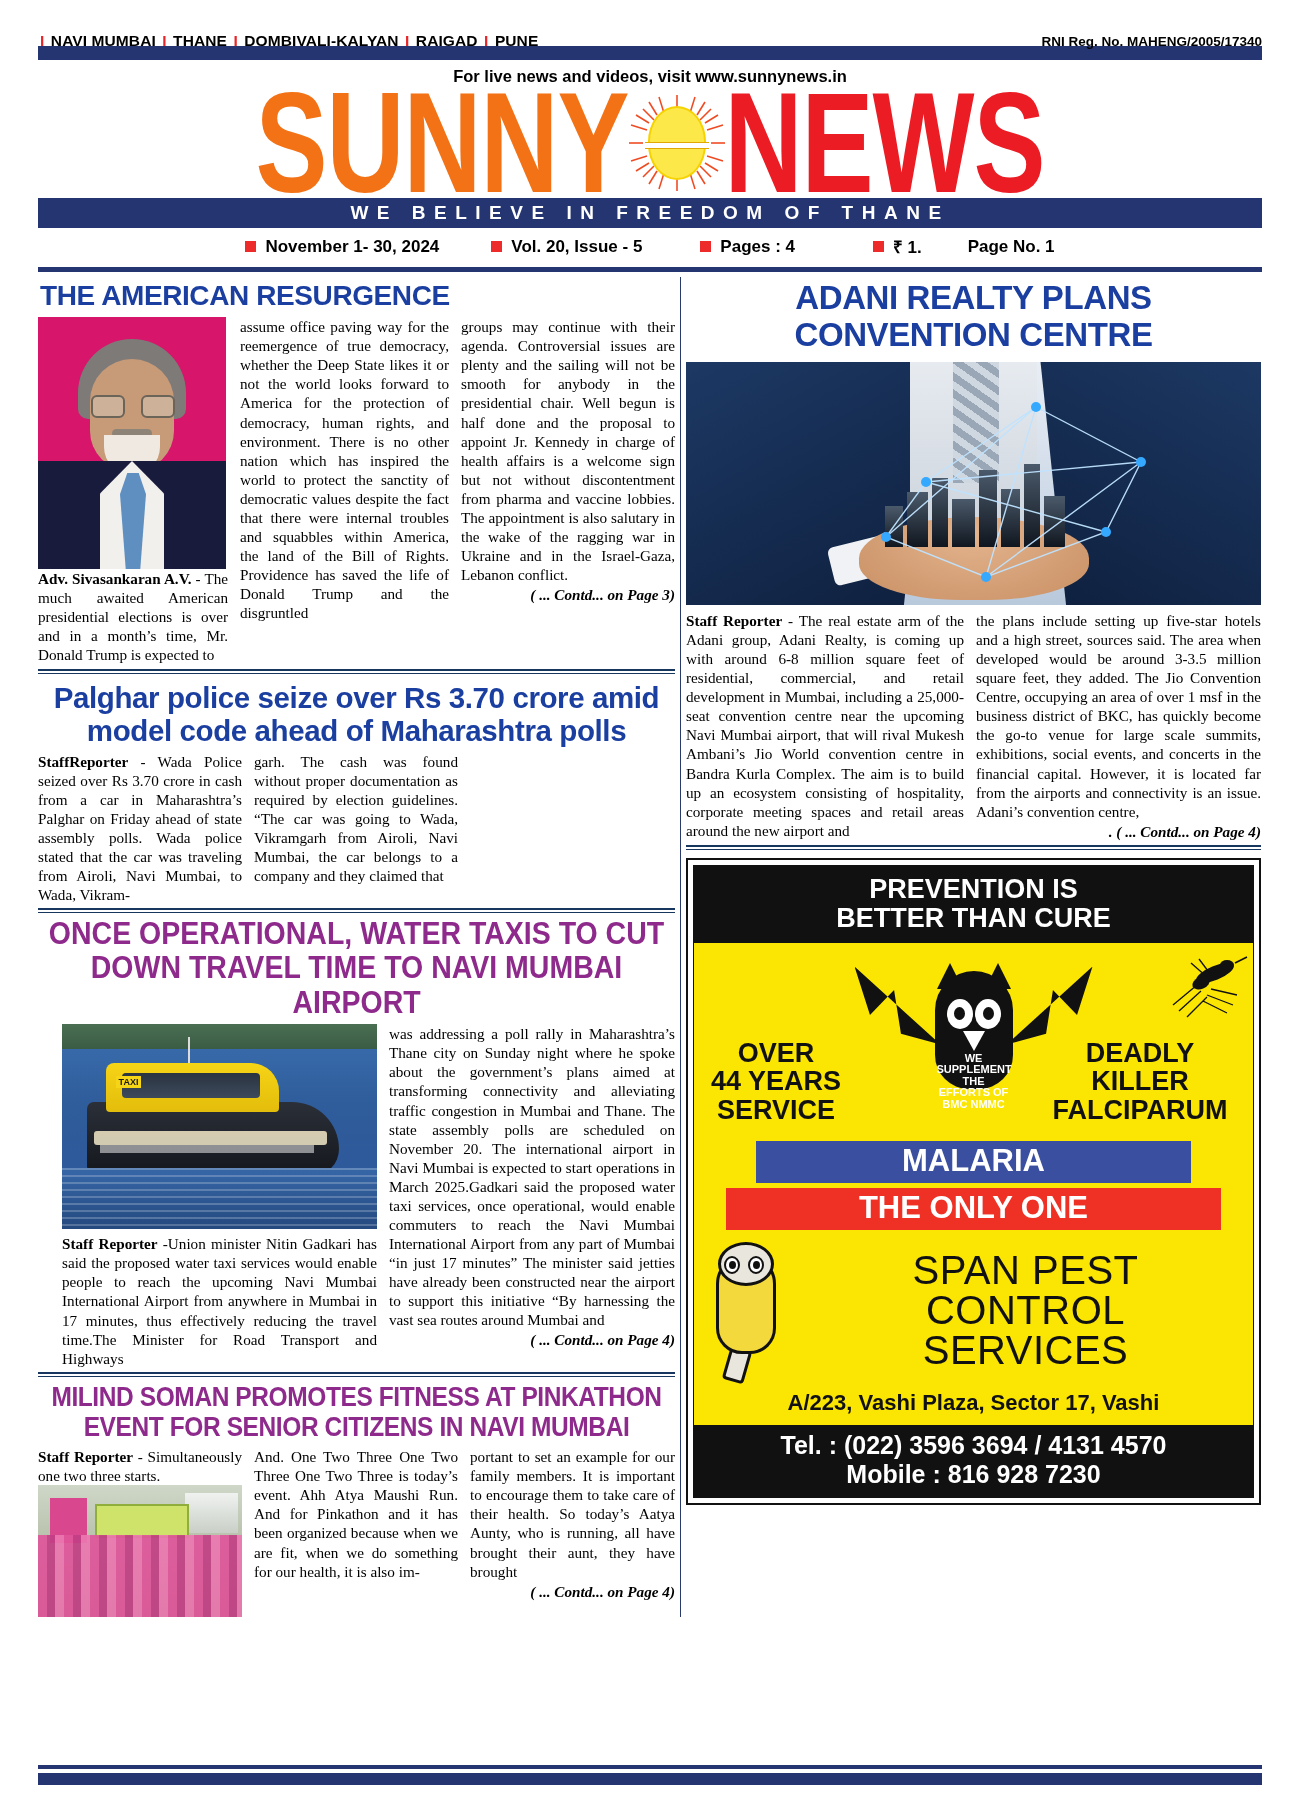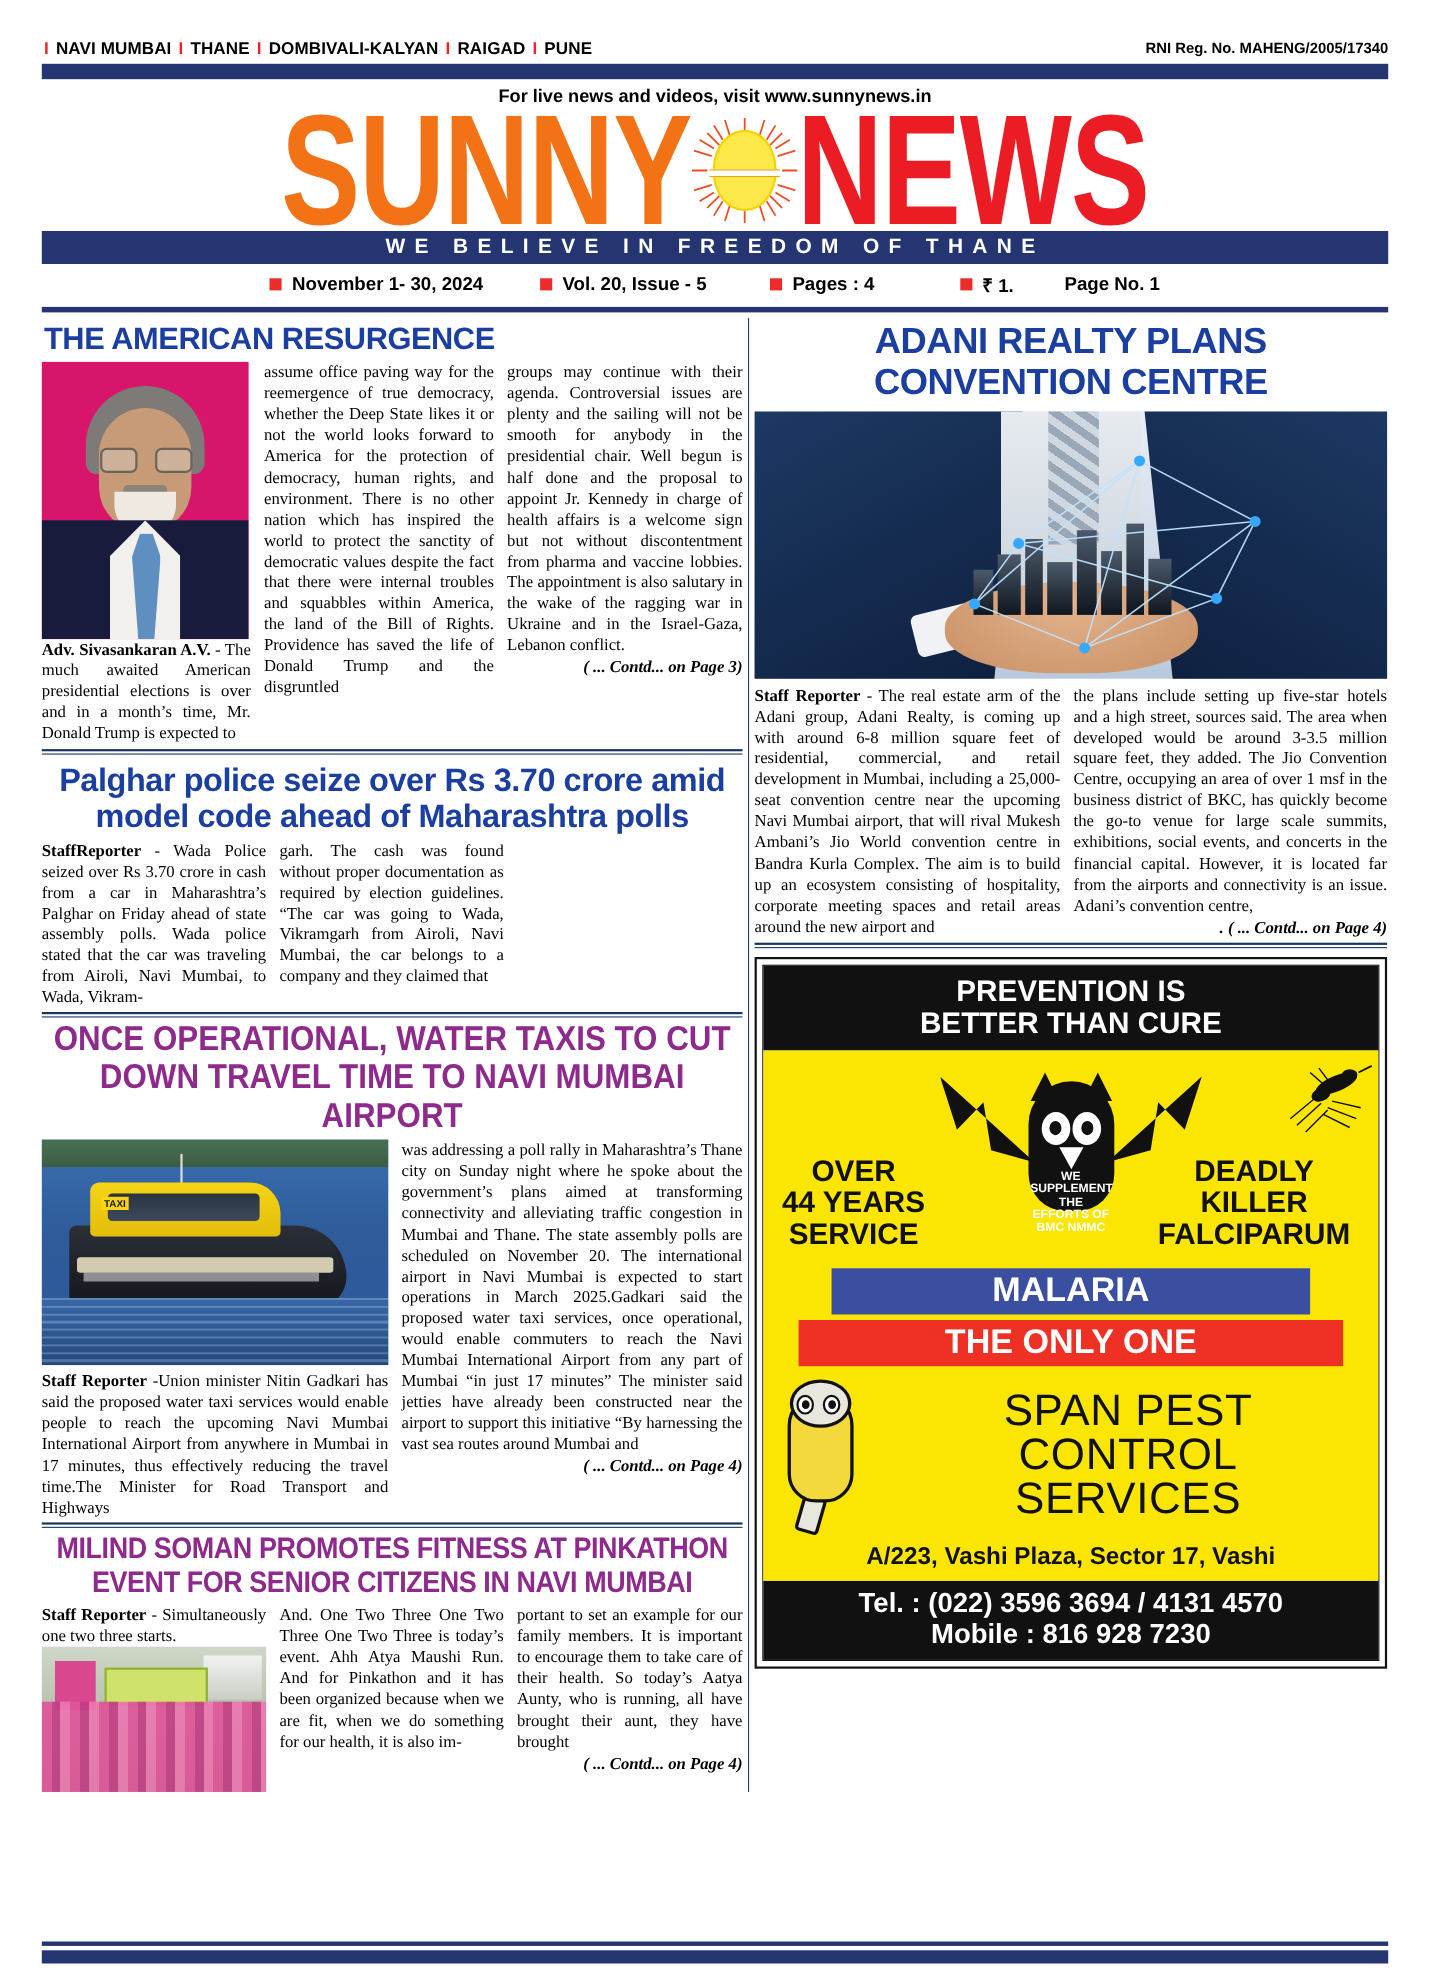--- a/index.html
+++ b/index.html
@@ -6,22 +6,22 @@
   body {
     width: 1300px; height: 1799px;
     background: #ffffff;
     font-family: "Liberation Serif", serif;
     overflow: hidden;
   }
   .page { width: 1300px; height: 1799px; padding: 0 38px; position: relative; }
 
   
   .topstrip {
-    display: flex; justify-content: space-between; align-items: flex-start;
-    height: 58px; padding-top: 36px;
+    display: flex; justify-content: space-between; align-items: center;
+    height: 46px; padding-top: 36px;
     font-family: "Liberation Sans", sans-serif;
   }
   .editions { font-size: 15.5px; font-weight: bold; color: #000; letter-spacing: .1px; }
   .editions .sep { color: #e8262a; margin: 0 2px; }
   .rni { font-size: 13.5px; font-weight: bold; color: #000; }
 
   
   .bluebar { background: #243572; width: 100%; }
   .bar-h1 { height: 14px; }
   .bar-tagline {
@@ -383,21 +383,21 @@
           </div>
           <div class="col" style="width:204px; flex:0 0 204px;">garh. The cash was found without proper documentation as required by election guidelines. “The car was going to Wada, Vikramgarh from Airoli, Navi Mumbai, the car belongs to a company and they claimed that</div>
         </div>
       </div>
 
       <div class="rule-d"></div>
 
       <div>
         <div class="hl hl-purple">ONCE OPERATIONAL, WATER TAXIS TO CUT DOWN TRAVEL TIME TO NAVI MUMBAI AIRPORT</div>
         <div class="cols2" style="margin-top:4px;">
-          <div style="width:315px; flex:0 0 315px;">
+          <div style="width:315px; flex:0 0 315px;margin-left:24px;">
             <div class="taxiimg">
               <div class="sky"></div>
               <div class="mast"></div>
               <div class="hull"></div>
               <div class="cabin"></div>
               <div class="win"></div>
               <div class="taxitxt">TAXI</div>
               <div class="stripe"></div>
                 <div class="stripe2"></div>
               <div class="wake"></div>

